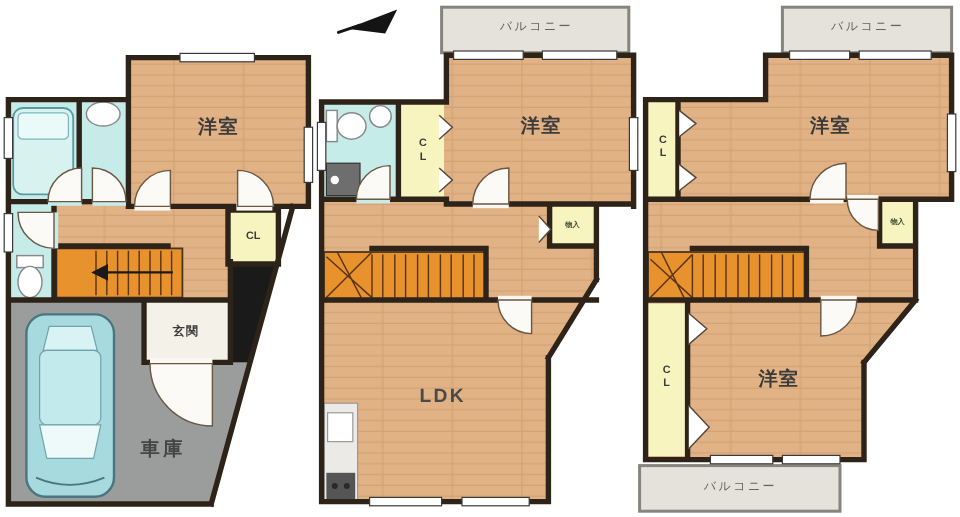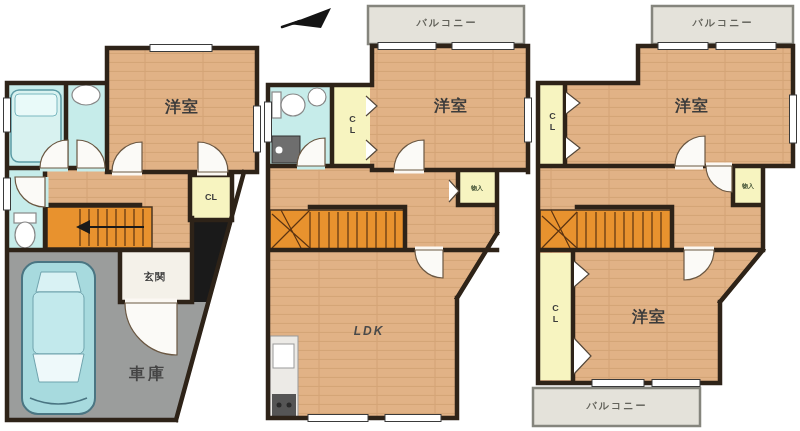--- a/index.html
+++ b/index.html
@@ -8,23 +8,23 @@
     font-family:"Liberation Sans", sans-serif;
   }
   .stage svg{position:absolute;left:0;top:0;}
   .lbl{
     position:absolute;transform:translate(-50%,-50%);
     color:#3b3b3b;font-size:16px;font-weight:600;letter-spacing:1px;
     white-space:nowrap;line-height:1;
   }
   .lbl.small{font-size:9px;letter-spacing:0;}
   .lbl.tiny{font-size:6px;font-weight:700;letter-spacing:0;color:#3a4a2e;}
-  .lbl.balc{font-size:10px;color:#63635b;letter-spacing:2px;font-weight:700;}
+  .lbl.balc{font-size:10px;color:#63635b;letter-spacing:2px;font-weight:400;}
   .lbl.garage{color:#454545;letter-spacing:3px;}
-  .lbl.ldk{font-size:12px;letter-spacing:2px;color:#4a4a4a;font-style:italic;}
+  .lbl.ldk{font-size:16px;letter-spacing:2px;color:#4a4a4a;}
   .lbl.v{writing-mode:vertical-rl;text-orientation:upright;letter-spacing:1px;transform:translate(-50%,-50%);}
 </style>
 </head>
 <body>
 
 <div class="stage">
 
 <svg width="800" height="431" viewBox="0 0 800 431">
   <defs>
     <pattern id="wood" width="58" height="9" patternUnits="userSpaceOnUse">
@@ -212,21 +212,21 @@
       <path d="M684 250 L714 250 A30 30 0 0 1 684 280 Z" fill="#fbfaf7" stroke="#6b5843" stroke-width="1.2"></path>
       <path d="M566 92 L580 103 L566 114 M566 137 L580 148 L566 159" fill="#ffffff" stroke="#55483a" stroke-width="1.2"></path>
       <path d="M574 261 L589 274 L574 287 M574 338 L591 356 L574 374" fill="#ffffff" stroke="#55483a" stroke-width="1.2"></path>
     </g>
   </g>
 </svg>
 
 <div class="lbl" style="left:182px;top:107px;">洋室</div>
 <div class="lbl small" style="left:211px;top:197px;">CL</div>
 <div class="lbl" style="left:155px;top:277px;font-size:10px;text-align:center;">玄関</div>
-<div class="lbl garage" style="left:148px;top:375px;font-family:Liberation Mono, monospace;">車庫</div>
+<div class="lbl garage" style="left:136px;top:375px;">車庫</div>
 
 <div class="lbl balc" style="left:447px;top:23px;">バルコニー</div>
 <div class="lbl" style="left:451px;top:106px;">洋室</div>
 <div class="lbl small v" style="left:352px;top:125px;">CL</div>
 <div class="lbl tiny" style="left:477px;top:188px;">物入</div>
 <div class="lbl ldk" style="left:369px;top:331px;">LDK</div>
 
 <div class="lbl balc" style="left:723px;top:23px;">バルコニー</div>
 <div class="lbl" style="left:692px;top:106px;">洋室</div>
 <div class="lbl small v" style="left:552px;top:122px;">CL</div>

